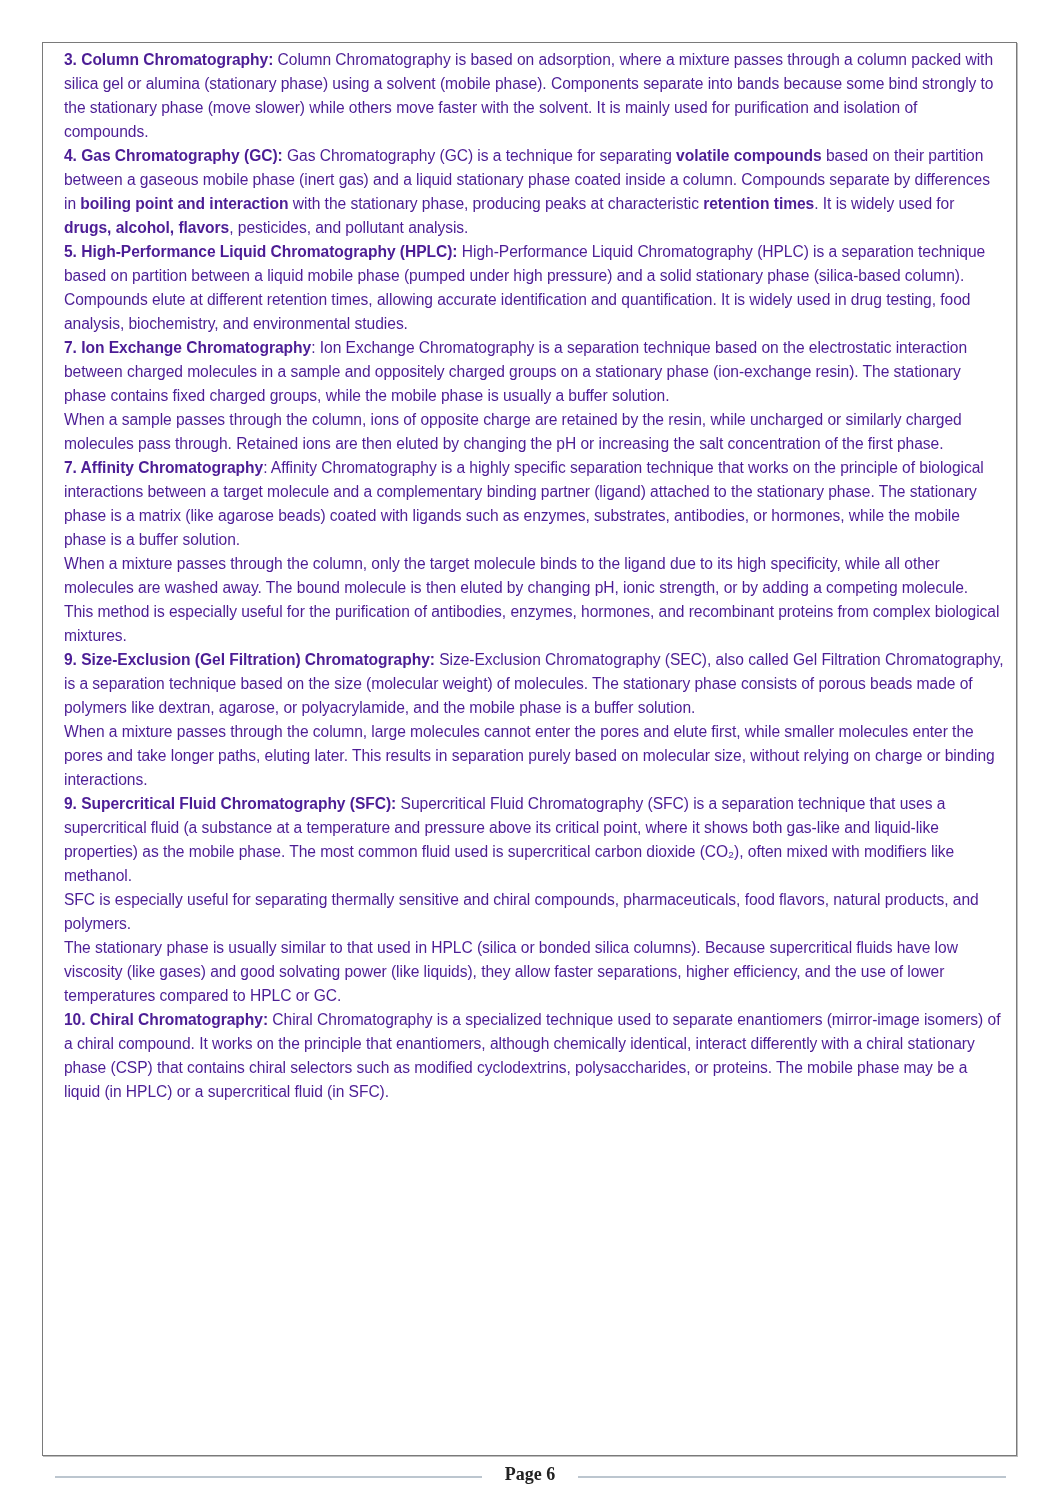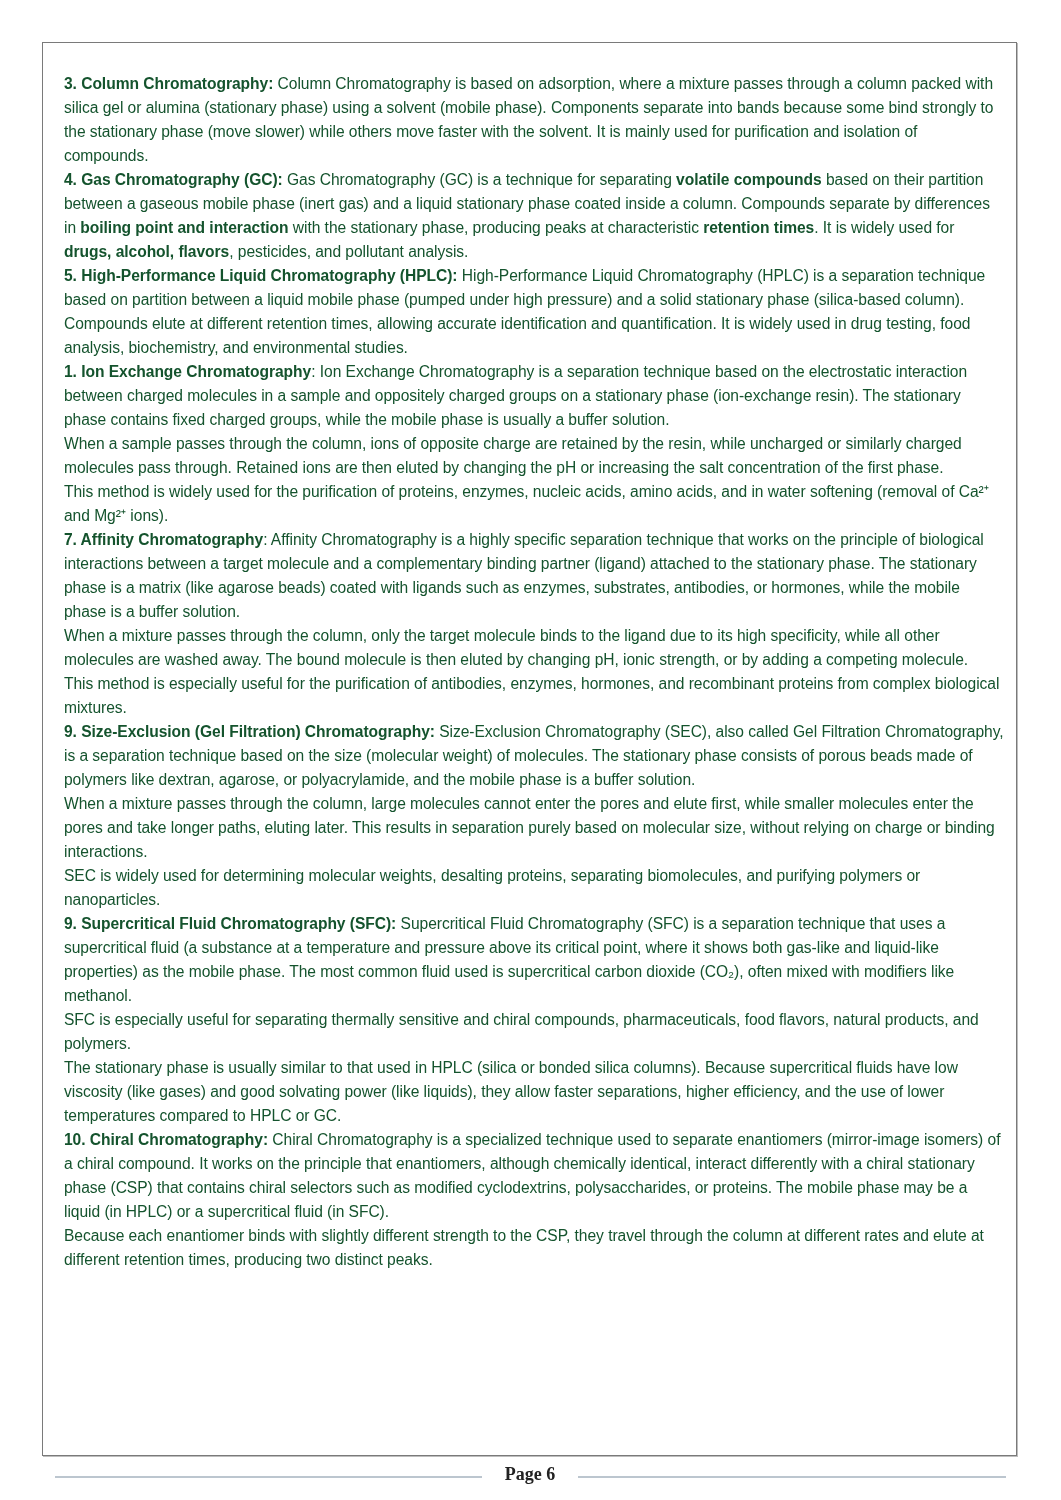--- a/index.html
+++ b/index.html
@@ -3,23 +3,23 @@
 <meta charset="utf-8">
 <style>
   html, body { margin: 0; padding: 0; background: #ffffff; }
   body { width: 1061px; height: 1500px; position: relative; overflow: hidden; }
   .page-frame {
     position: absolute; left: 42px; top: 42px; width: 975px; height: 1414px;
     border: 1px solid #7a7a7a; box-sizing: border-box;
     box-shadow: 1px 1px 0 #bdbdbd;
   }
   .content {
-    position: absolute; left: 64px; top: 72px; width: 940px;
+    position: absolute; left: 64px; top: 48px; width: 940px;
     font-family: "Liberation Sans", sans-serif; font-size: 15.6px; line-height: 24px;
-    color: #14532d; letter-spacing: -0.05px;
+    color: #4c1d95; letter-spacing: -0.05px;
   }
   .content p { margin: 0; }
   .content b { font-weight: bold; }
   .footer { position: absolute; left: 0; top: 1462px; width: 842px; height: 30px; }
   .footer .rule { position: absolute; top: 14px; height: 2px; background: #bcc6cf; }
   .footer .rule.left { left: 55px; width: 427px; }
   .footer .rule.right { left: 578px; width: 428px; }
   .footer .page-num {
     position: absolute; left: 482px; width: 96px; top: 2px; text-align: center;
     font-family: "Liberation Serif", serif; font-weight: bold; font-size: 18px; color: #222;
@@ -27,33 +27,30 @@
 </style>
 </head>
 <body>
 
 <div class="page-frame"></div>
 
 <div class="content" id="content">
     <p><b>3. Column Chromatography:</b> <span>Column Chromatography is based on adsorption, where a mixture passes through a column packed with silica gel or alumina (stationary phase) using a solvent (mobile phase). Components separate into bands because some bind strongly to the stationary phase (move slower) while others move faster with the solvent. It is mainly used for purification and isolation of compounds.</span></p>
     <p><b>4. Gas Chromatography (GC):</b> <span>Gas Chromatography (GC) is a technique for separating </span><b>volatile compounds</b><span> based on their partition between a gaseous mobile phase (inert gas) and a liquid stationary phase coated inside a column. Compounds separate by differences in </span><b>boiling point and interaction</b><span> with the stationary phase, producing peaks at characteristic </span><b>retention times</b><span>. It is widely used for </span><b>drugs, alcohol, flavors</b><span>, pesticides, and pollutant analysis.</span></p>
     <p><b>5. High-Performance Liquid Chromatography (HPLC):</b> <span>High-Performance Liquid Chromatography (HPLC) is a separation technique based on partition between a liquid mobile phase (pumped under high pressure) and a solid stationary phase (silica-based column). Compounds elute at different retention times, allowing accurate identification and quantification. It is widely used in drug testing, food analysis, biochemistry, and environmental studies.</span></p>
-    <p><b>1. Ion Exchange Chromatography</b><span>:</span> <span>Ion Exchange Chromatography is a separation technique based on the electrostatic interaction between charged molecules in a sample and oppositely charged groups on a stationary phase (ion-exchange resin). The stationary phase contains fixed charged groups, while the mobile phase is usually a buffer solution.</span></p>
+    <p><b>7. Ion Exchange Chromatography</b><span>:</span> <span>Ion Exchange Chromatography is a separation technique based on the electrostatic interaction between charged molecules in a sample and oppositely charged groups on a stationary phase (ion-exchange resin). The stationary phase contains fixed charged groups, while the mobile phase is usually a buffer solution.</span></p>
     <p><span>When a sample passes through the column, ions of opposite charge are retained by the resin, while uncharged or similarly charged molecules pass through. Retained ions are then eluted by changing the pH or increasing the salt concentration of the first phase.</span></p>
-    <p><span>This method is widely used for the purification of proteins, enzymes, nucleic acids, amino acids, and in water softening (removal of Ca²⁺ and Mg²⁺ ions).</span></p>
     <p><b>7. Affinity Chromatography</b><span>:</span> <span>Affinity Chromatography is a highly specific separation technique that works on the principle of biological interactions between a target molecule and a complementary binding partner (ligand) attached to the stationary phase. The stationary phase is a matrix (like agarose beads) coated with ligands such as enzymes, substrates, antibodies, or hormones, while the mobile phase is a buffer solution.</span></p>
     <p><span>When a mixture passes through the column, only the target molecule binds to the ligand due to its high specificity, while all other molecules are washed away. The bound molecule is then eluted by changing pH, ionic strength, or by adding a competing molecule.</span></p>
     <p><span>This method is especially useful for the purification of antibodies, enzymes, hormones, and recombinant proteins from complex biological mixtures.</span></p>
     <p><b>9. Size-Exclusion (Gel Filtration) Chromatography:</b> <span>Size-Exclusion Chromatography (SEC), also called Gel Filtration Chromatography, is a separation technique based on the size (molecular weight) of molecules. The stationary phase consists of porous beads made of polymers like dextran, agarose, or polyacrylamide, and the mobile phase is a buffer solution.</span></p>
     <p><span>When a mixture passes through the column, large molecules cannot enter the pores and elute first, while smaller molecules enter the pores and take longer paths, eluting later. This results in separation purely based on molecular size, without relying on charge or binding interactions.</span></p>
-    <p><span>SEC is widely used for determining molecular weights, desalting proteins, separating biomolecules, and purifying polymers or nanoparticles.</span></p>
     <p><b>9. Supercritical Fluid Chromatography (SFC):</b> <span>Supercritical Fluid Chromatography (SFC) is a separation technique that uses a supercritical fluid (a substance at a temperature and pressure above its critical point, where it shows both gas-like and liquid-like properties) as the mobile phase. The most common fluid used is supercritical carbon dioxide (CO₂), often mixed with modifiers like methanol.</span></p>
     <p><span>SFC is especially useful for separating thermally sensitive and chiral compounds, pharmaceuticals, food flavors, natural products, and polymers.</span></p>
     <p><span>The stationary phase is usually similar to that used in HPLC (silica or bonded silica columns). Because supercritical fluids have low viscosity (like gases) and good solvating power (like liquids), they allow faster separations, higher efficiency, and the use of lower temperatures compared to HPLC or GC.</span></p>
     <p><b>10. Chiral Chromatography:</b> <span>Chiral Chromatography is a specialized technique used to separate enantiomers (mirror-image isomers) of a chiral compound. It works on the principle that enantiomers, although chemically identical, interact differently with a chiral stationary phase (CSP) that contains chiral selectors such as modified cyclodextrins, polysaccharides, or proteins. The mobile phase may be a liquid (in HPLC) or a supercritical fluid (in SFC).</span></p>
-    <p><span>Because each enantiomer binds with slightly different strength to the CSP, they travel through the column at different rates and elute at different retention times, producing two distinct peaks.</span></p>
   </div>
 
 <div class="footer">
   <div class="rule left"></div>
   <div class="page-num">Page 6</div>
   <div class="rule right"></div>
 </div>
 
 </body></html>

